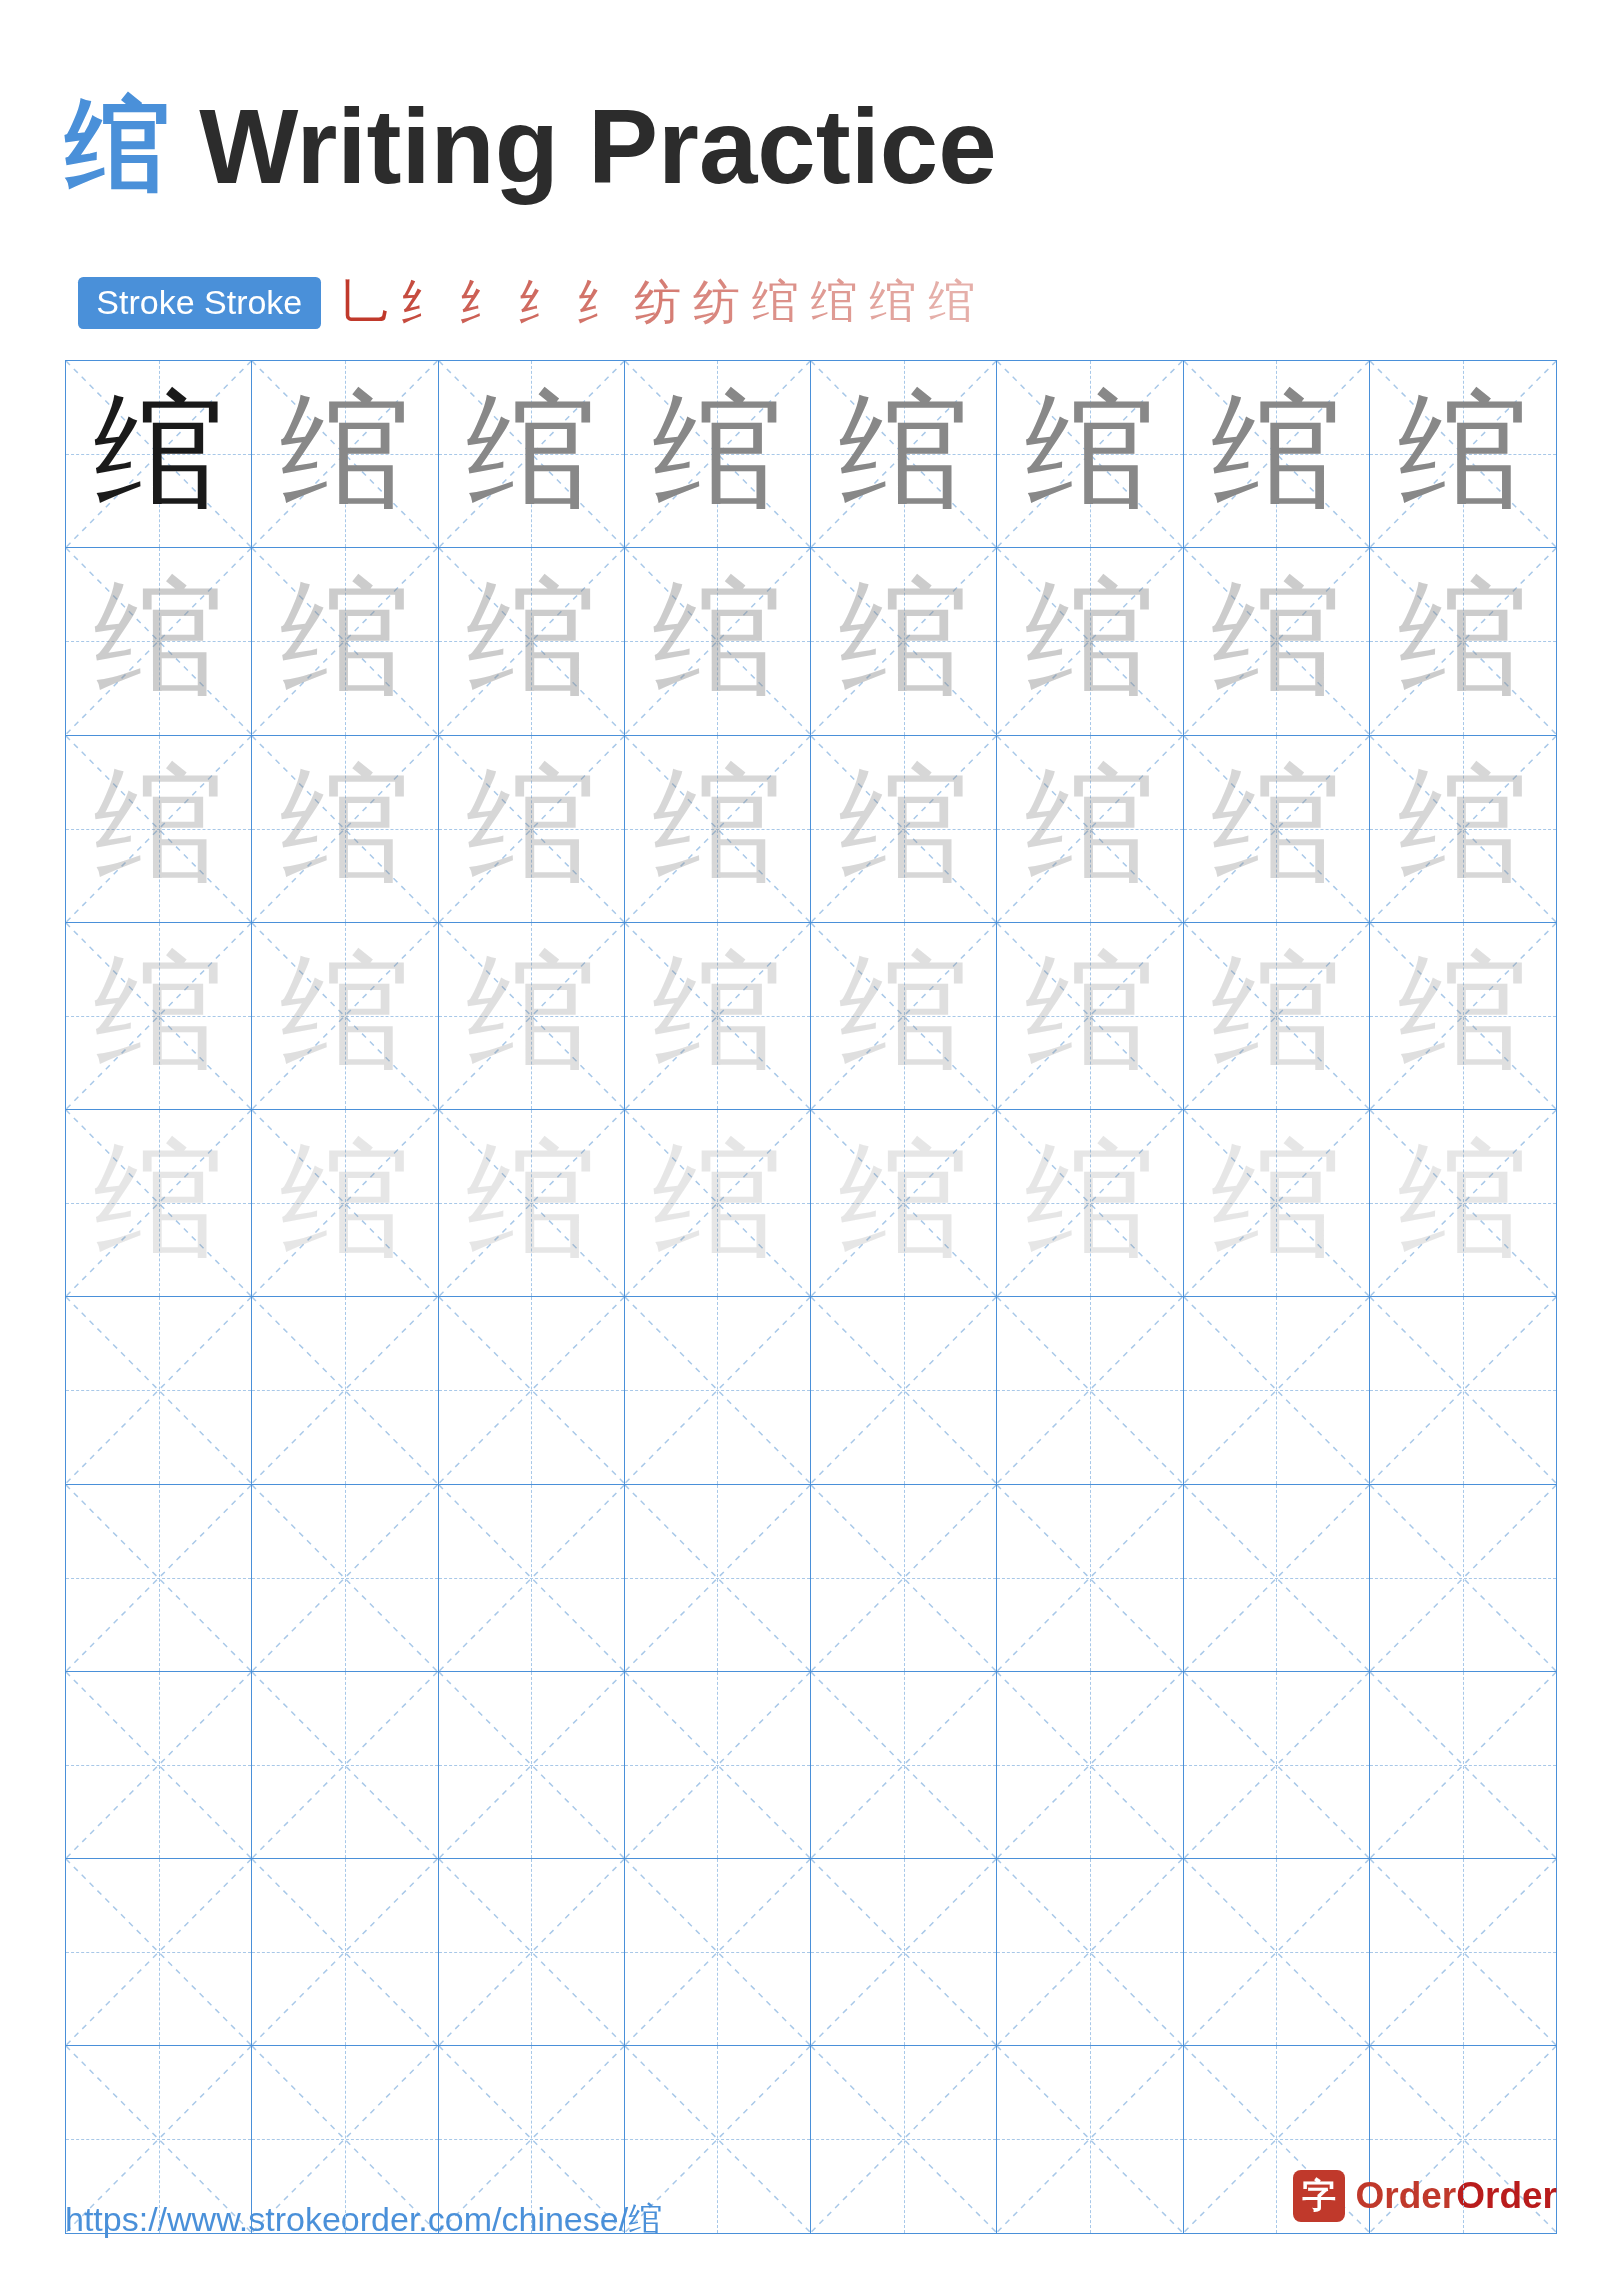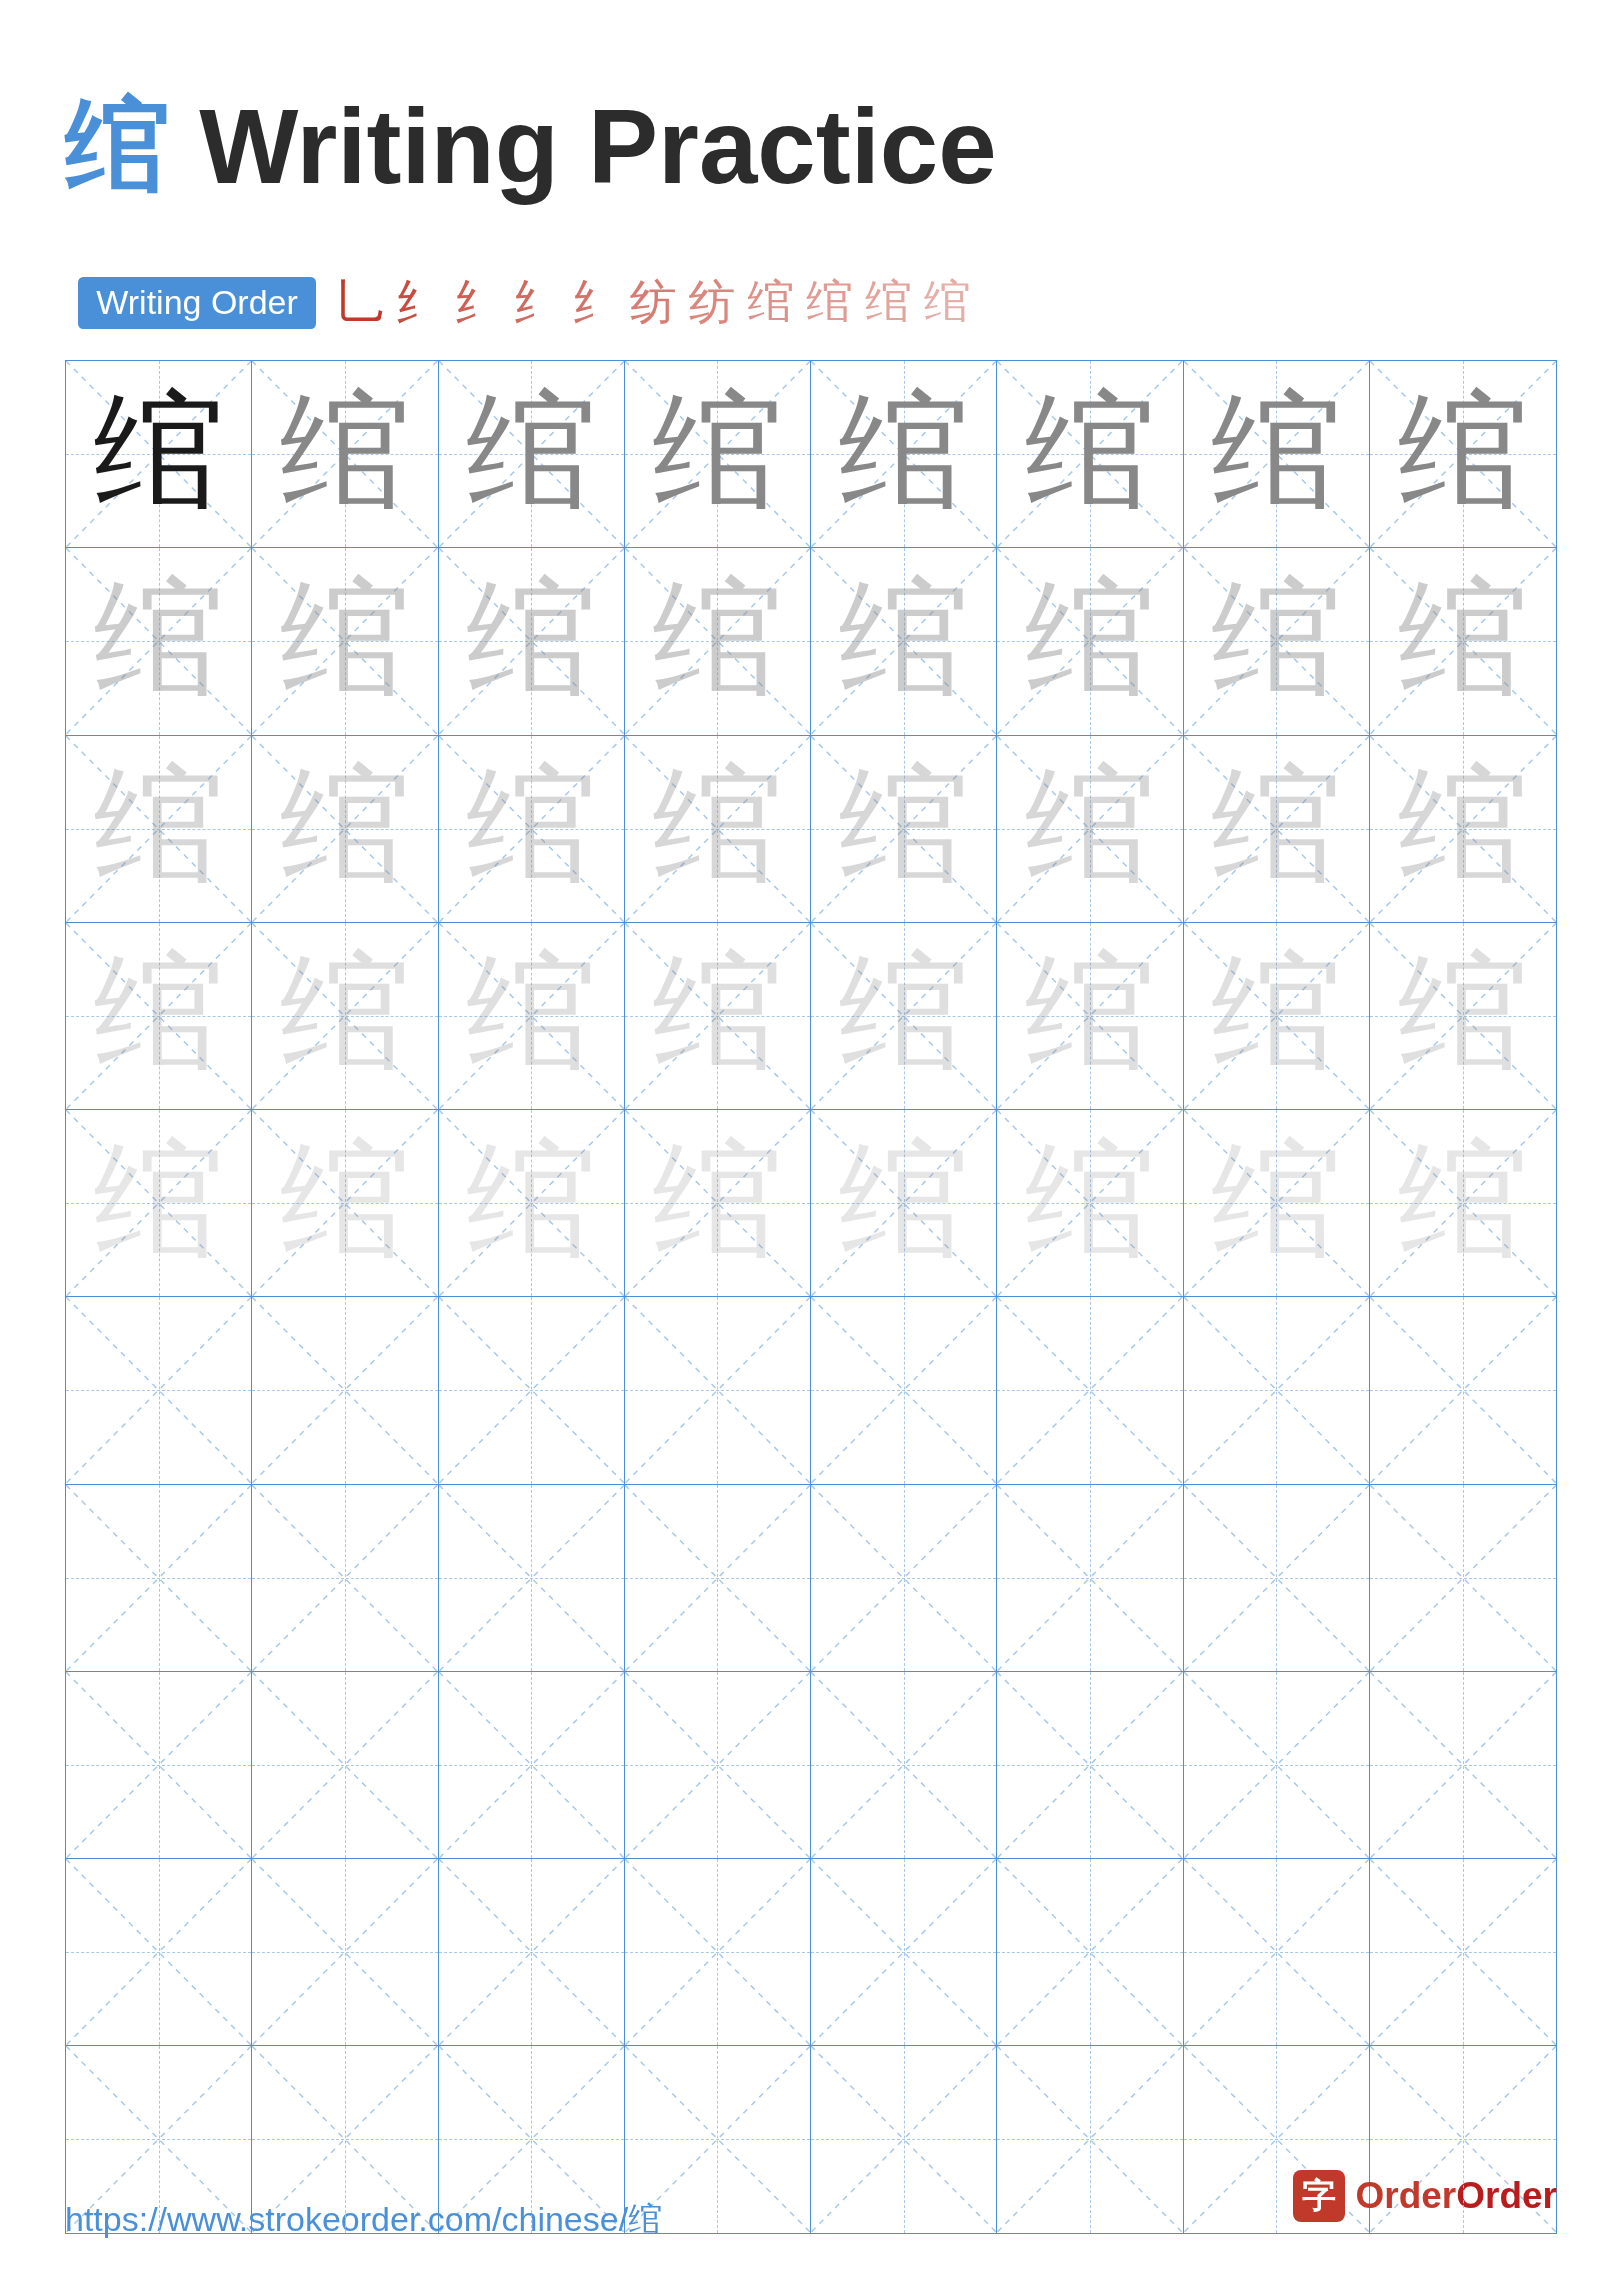--- a/index.html
+++ b/index.html
@@ -201,21 +201,21 @@
 </head>
 <body>
 
 <div class="page">
 
   <div class="title-area">
     <span class="title-char">绾</span><span class="title-text"> Writing Practice</span>
   </div>
 
   <div class="stroke-order-row">
-    <div class="stroke-order-badge">Writing Order</div>
+    <div class="stroke-order-badge">Stroke Stroke</div>
     <div class="stroke-sequence">
 
     <span class="stroke-char" style="opacity: 1;">乚</span>
         <span class="stroke-char" style="opacity: 0.9;">纟</span>
         <span class="stroke-char" style="opacity: 0.8;">纟</span>
         <span class="stroke-char" style="opacity: 0.75;">纟</span>
         <span class="stroke-char" style="opacity: 0.7;">纟</span>
         <span class="stroke-char" style="opacity: 0.65;">纺</span>
         <span class="stroke-char" style="opacity: 0.6;">纺</span>
         <span class="stroke-char" style="opacity: 0.55;">绾</span>

